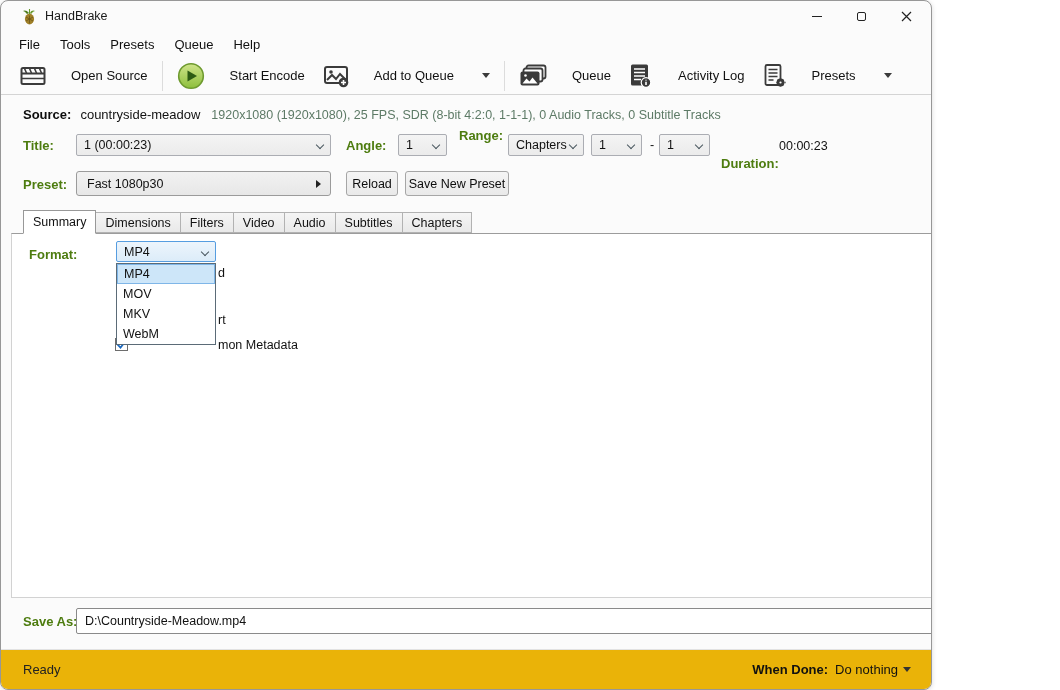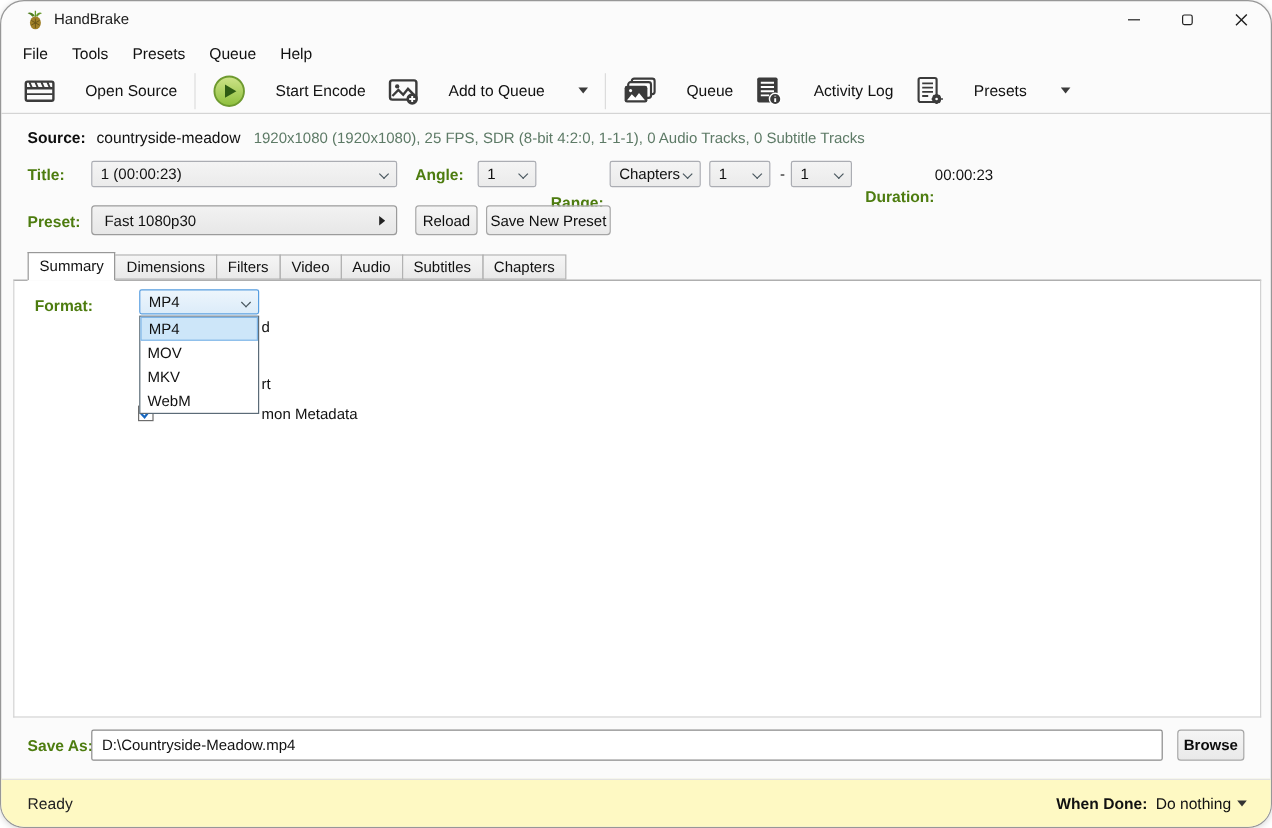--- a/index.html
+++ b/index.html
@@ -1,19 +1,19 @@
 <!DOCTYPE html>
 <html><head>
 <meta charset="utf-8">
 <style>
   * { box-sizing: border-box; margin: 0; padding: 0; }
   html,body { width:1060px; height:690px; background:#fff; font-family:"Liberation Sans", sans-serif; }
   .win {
-    position:relative; width:1060px; height:690px; background:#fbfbfb;
-    border:1px solid #979797; border-radius:20px; overflow:hidden;
+    position:relative; width:932px; height:690px; background:#fbfbfb;
+    border:1px solid #979797; border-radius:8px; overflow:hidden;
     box-shadow:0 1px 5px rgba(0,0,0,.15);
     text-decoration:underline;
   }
   
   .titlebar { position:absolute; left:0; top:0; width:100%; height:30px; }
   .logo { position:absolute; left:20px; top:7px; width:17px; height:17px; }
   .app-title { position:absolute; left:44px; top:8px; font-size:12.5px; color:#1a1a1a; }
   .winctl { position:absolute; right:2px; top:0; height:30px; display:flex; }
   .winbtn { width:45px; height:30px; display:flex; align-items:center; justify-content:center; }
   .glyph-min { width:10px; height:1px; background:#222; }
@@ -91,21 +91,21 @@
   .b1 { left:62%; height:150px; transform:rotate(6deg); }
   .b2 { left:67%; height:195px; transform:rotate(-4deg); }
   .b3 { left:80%; height:160px; transform:rotate(9deg); }
   .b4 { left:89%; height:140px; transform:rotate(-7deg); }
   .b5 { left:13%; height:90px;  transform:rotate(5deg); }
   .preview-badge { position:absolute; left:50%; bottom:5px; transform:translateX(calc(-50% + 4px)); background:rgba(18,24,12,.78); border:1px solid rgba(255,255,255,.85); border-radius:6px; padding:4px 15px; color:#fff; font-size:12.5px; white-space:nowrap; }
   .next-btn { position:absolute; left:633px; top:557px; width:42px; height:23px; background:#8f8f8f; color:#f2f2f2; border:none; border-radius:2px; font-size:13px; font-weight:700; display:flex; align-items:center; justify-content:center; }
   
   .saveas-input { position:absolute; left:75px; top:607px; width:893px; height:26px; border:1px solid #8a8a8a; border-radius:2px; padding:0 8px; font-size:12.5px; color:#111; font-family:"Liberation Sans", sans-serif; background:#fff; }
   
-  .statusbar { position:absolute; left:0; top:648px; width:100%; height:42px; background:#fef9c3; border-top:1px solid #e2e2e2; }
+  .statusbar { position:absolute; left:0; top:648px; width:100%; height:42px; background:#eab308; border-top:1px solid #e2e2e2; }
   .status-left { position:absolute; left:22px; top:12px; font-size:13px; color:#222; }
   .status-right { position:absolute; right:20px; top:12px; display:flex; align-items:center; font-size:13px; color:#111; }
   .status-right b { font-weight:700; margin-right:7px; }
   svg { display:block; }
 </style>
 </head>
 <body>
 
 <div class="win">
 
@@ -222,21 +222,21 @@
   <span class="lbl" style="left:22px; top:137px;">Title:</span>
   <div class="combo" style="left:75px; top:133px; width:255px;">
     <span>1 (00:00:23)</span>
     <span class="chev"></span>
   </div>
   <span class="lbl" style="left:345px; top:137px;">Angle:</span>
   <div class="combo" style="left:397px; top:133px; width:49px;">
     <span>1</span>
     <span class="chev"></span>
   </div>
-  <span class="lbl" style="left:458px; top:127px;margin-top:33px;">Range:</span>
+  <span class="lbl" style="left:458px; top:127px;">Range:</span>
   <div class="combo" style="left:507px; top:133px; width:76px;">
     <span>Chapters</span>
     <span class="chev"></span>
   </div>
   <div class="combo" style="left:590px; top:133px; width:51px;">
     <span>1</span>
     <span class="chev"></span>
   </div>
   <span class="val" style="left:649px; top:137px;">-</span>
   <div class="combo" style="left:658px; top:133px; width:51px;">

